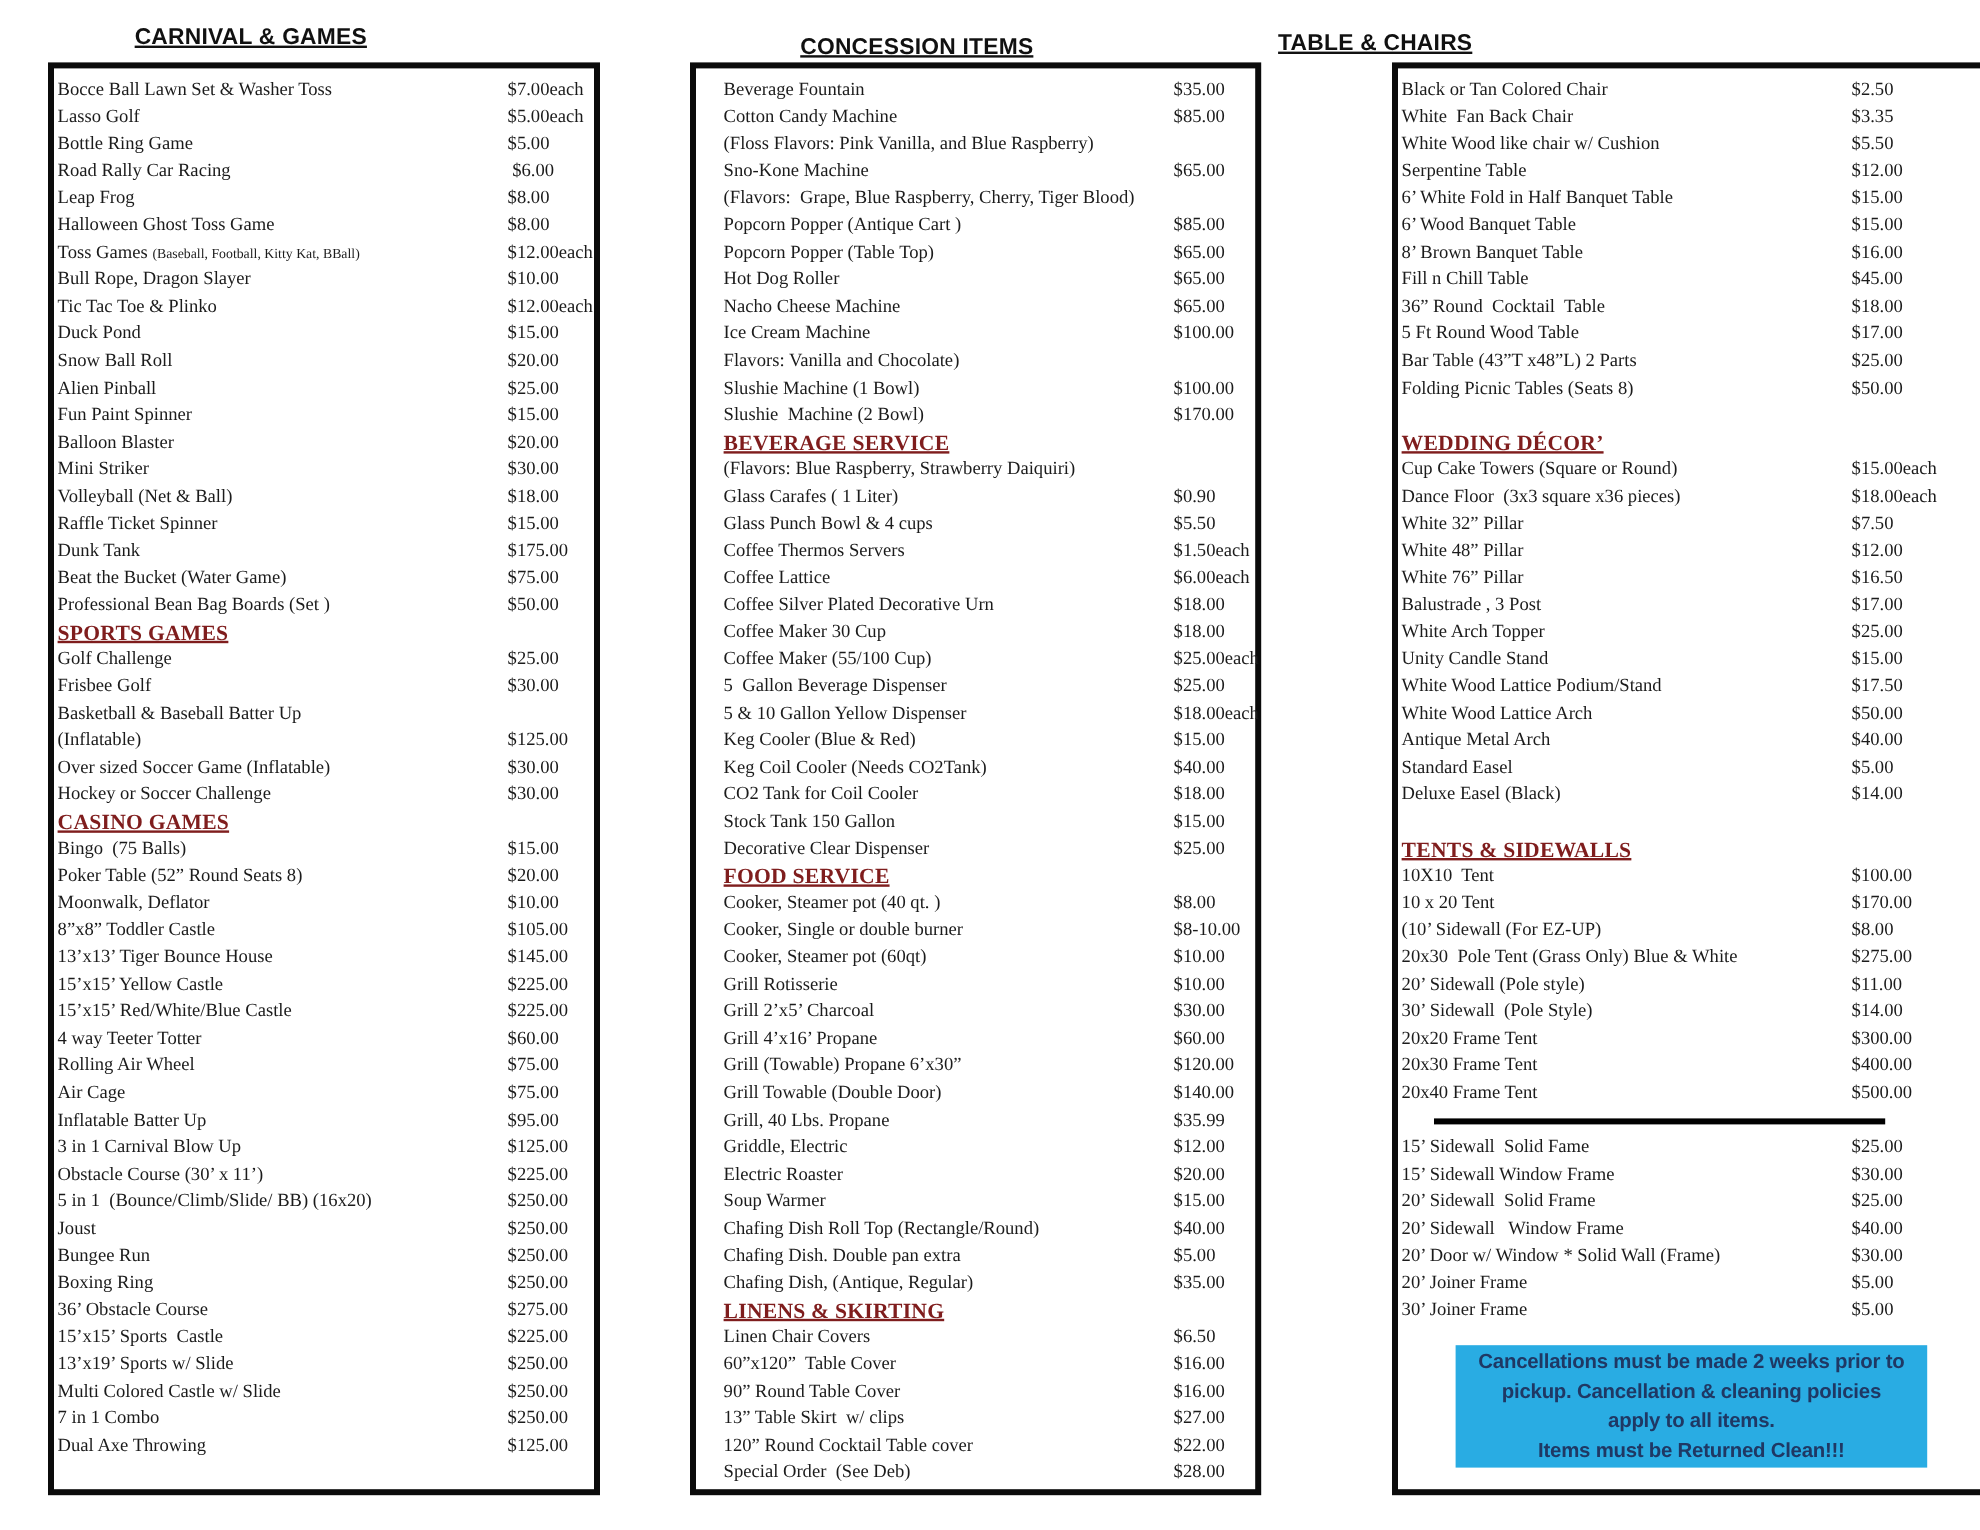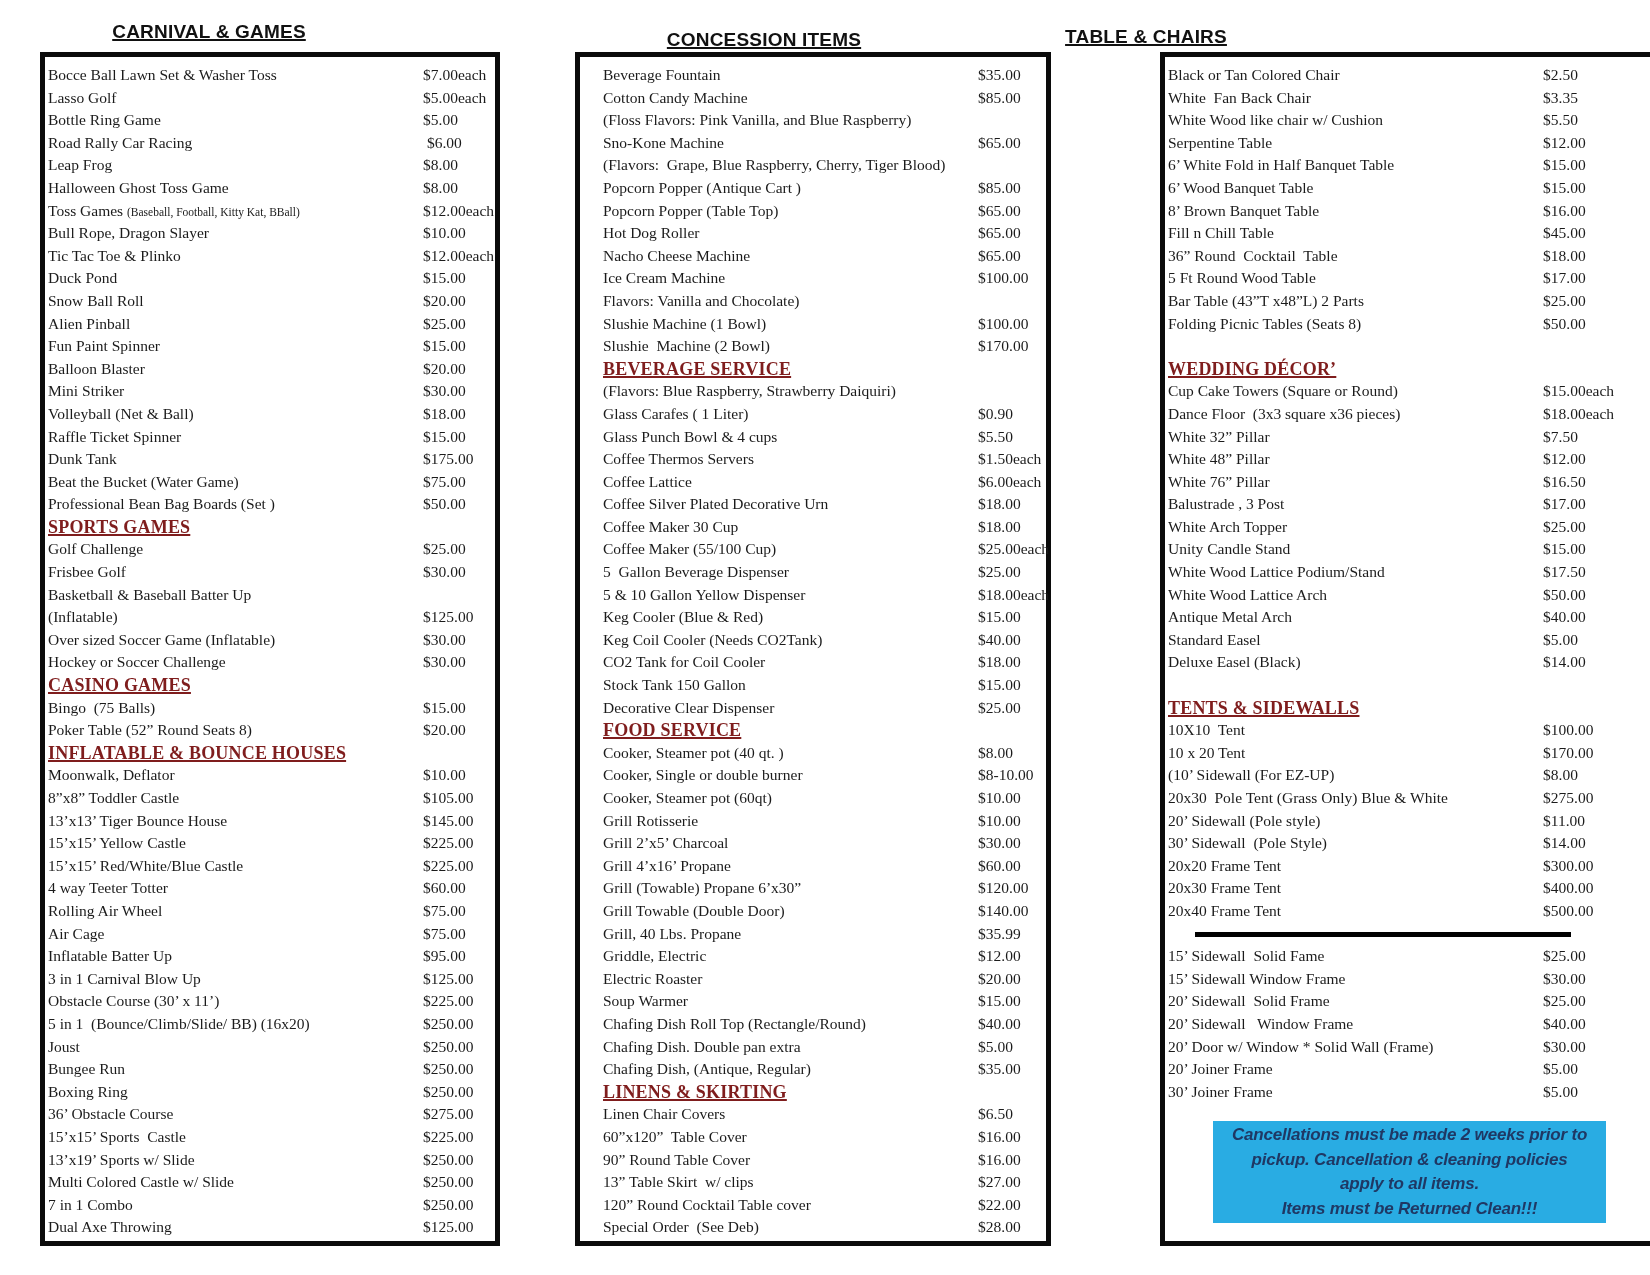--- a/index.html
+++ b/index.html
@@ -85,21 +85,20 @@
     top: 1064px;
     width: 393px;
     height: 102px;
     box-sizing: border-box;
     padding: 2px 2px;
     text-align: center;
     font-size: 17px;
     font-weight: bold;
     line-height: 24.5px;
     letter-spacing: -0.2px;
-    font-style: italic;
   }
 </style>
 </head>
 <body>
 
 <div id="sheet">
     <div class="col-title t0">CARNIVAL &amp; GAMES</div>
     <div class="box b0">
       <div class="rows">
         <div class="row item-row">
@@ -212,23 +211,20 @@
         <div class="row section-row">
           <span class="sec-label">CASINO GAMES</span>
         </div>
         <div class="row item-row">
           <span class="name">Bingo  (75 Balls)</span>
           <span class="price">$15.00</span>
         </div>
         <div class="row item-row">
           <span class="name">Poker Table (52” Round Seats 8)</span>
           <span class="price">$20.00</span>
-        </div>
-        <div class="row section-row">
-          <span class="sec-label">INFLATABLE &amp; BOUNCE HOUSES</span>
         </div>
         <div class="row item-row">
           <span class="name">Moonwalk, Deflator</span>
           <span class="price">$10.00</span>
         </div>
         <div class="row item-row">
           <span class="name">8”x8” Toddler Castle</span>
           <span class="price">$105.00</span>
         </div>
         <div class="row item-row">

